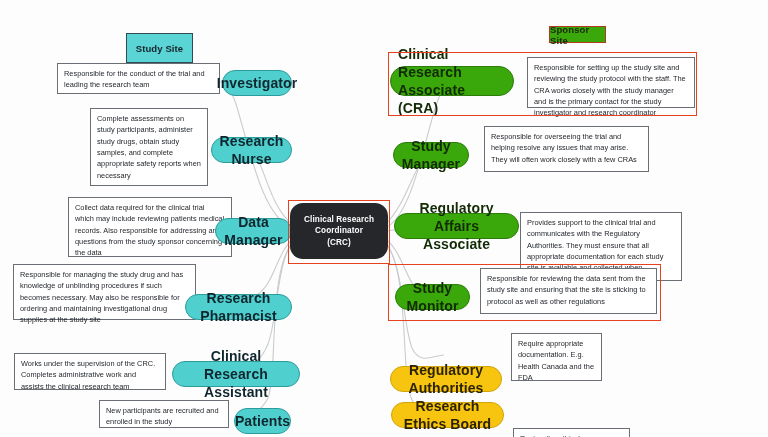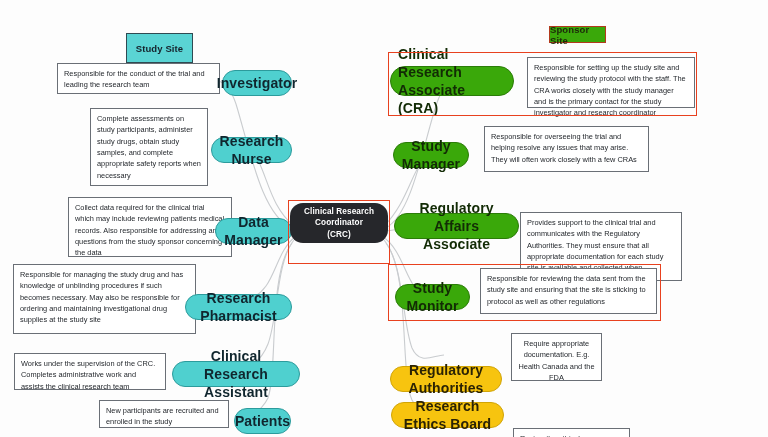--- a/index.html
+++ b/index.html
@@ -45,21 +45,21 @@
     width: 57px; height: 17px;
     background: #3aa80a;
     border: 1.8px solid #b33a1d;
     color: #1d2b0a;
   }
 
   
   .center-node {
     position: absolute;
     left: 290px; top: 203px;
-    width: 98px; height: 40px;
+    width: 98px; height: 56px;
     background: #26272b;
     border-radius: 13px;
     display: flex;
     align-items: center;
     justify-content: center;
     text-align: center;
     color: #ffffff;
     font-size: 8.2px;
     font-weight: bold;
     line-height: 1.42;
@@ -160,21 +160,21 @@
       <div>(CRC)</div>
     </div>
   </div>
 
   <div class="note" style="left:57px; top:63px; width:163px; height:31px;">Responsible for the conduct of the trial and leading the research team</div>
 
   <div class="note" style="left:90px; top:108px; width:118px; height:78px;">Complete assessments on study participants, administer study drugs, obtain study samples, and complete appropriate safety reports when necessary</div>
 
   <div class="note" style="left:68px; top:197px; width:164px; height:60px;">Collect data required for the clinical trial which may include reviewing patients medical records. Also responsible for addressing any questions from the study sponsor concerning the data</div>
 
-  <div class="note" style="left:13px; top:264px; width:183px; height:70px;">Responsible for managing the study drug and has knowledge of unblinding procedures if such becomes necessary. May also be responsible for ordering and maintaining investigational drug supplies at the study site</div>
+  <div class="note" style="left:13px; top:264px; width:183px; height:56px;">Responsible for managing the study drug and has knowledge of unblinding procedures if such becomes necessary. May also be responsible for ordering and maintaining investigational drug supplies at the study site</div>
 
   <div class="note" style="left:14px; top:353px; width:152px; height:37px;">Works under the supervision of the CRC. Completes administrative work and assists the clinical research team</div>
 
   <div class="note" style="left:99px; top:400px; width:130px; height:28px;">New participants are recruited and enrolled in the study</div>
 
   <div class="pill teal" style="left:222px; top:70px; width:70px; height:19px;">
     <span>Investigator</span>
   </div>
 
   <div class="pill teal" style="left:211px; top:137px; width:81px; height:19px;">
@@ -222,21 +222,21 @@
   </div>
 
   <div class="note" style="left:527px; top:57px; width:168px; height:51px;">Responsible for setting up the study site and reviewing the study protocol with the staff. The CRA works closely with the study manager and is the primary contact for the study investigator and research coordinator</div>
 
   <div class="note" style="left:484px; top:126px; width:165px; height:46px;">Responsible for overseeing the trial and helping resolve any issues that may arise. They will often work closely with a few CRAs</div>
 
   <div class="note" style="left:520px; top:187px; width:162px; height:69px;margin-top:25px;">Provides support to the clinical trial and communicates with the Regulatory Authorities. They must ensure that all appropriate documentation for each study site is available and collected when necessary</div>
 
   <div class="note" style="left:480px; top:268px; width:177px; height:46px;">Responsible for reviewing the data sent from the study site and ensuring that the site is sticking to protocol as well as other regulations</div>
 
-  <div class="note" style="left:511px; top:333px; width:91px; height:48px;text-align:center;">Require appropriate documentation. E.g. Health Canada and the FDA</div>
+  <div class="note" style="left:511px; top:333px; width:91px; height:48px;">Require appropriate documentation. E.g. Health Canada and the FDA</div>
 
   <div class="note" style="left:513px; top:392px; width:117px; height:38px;margin-top:36px;">Review the ethical considerations for the conduct of a clinical trial</div>
 
   <div class="highlight" style="left:388px; top:52px; width:307px; height:62px;"></div>
 
   <div class="highlight" style="left:288px; top:200px; width:100px; height:62px;"></div>
 
   <div class="highlight" style="left:388px; top:264px; width:271px; height:55px;"></div>
 
 </div>

